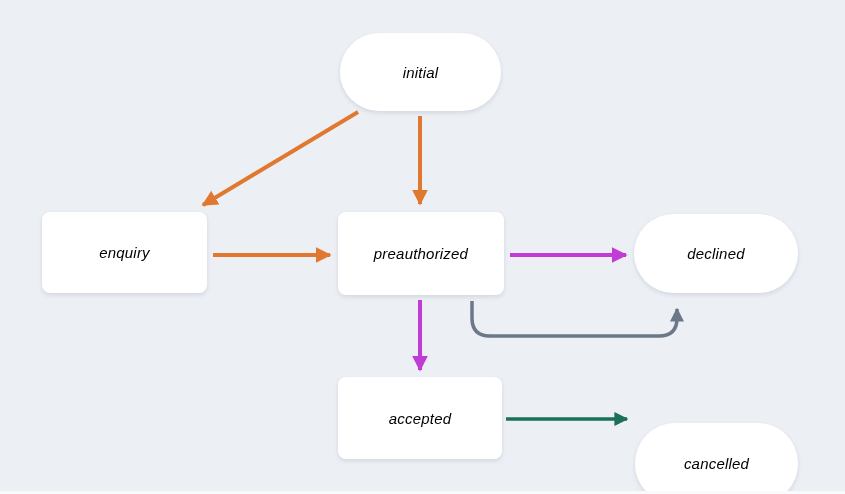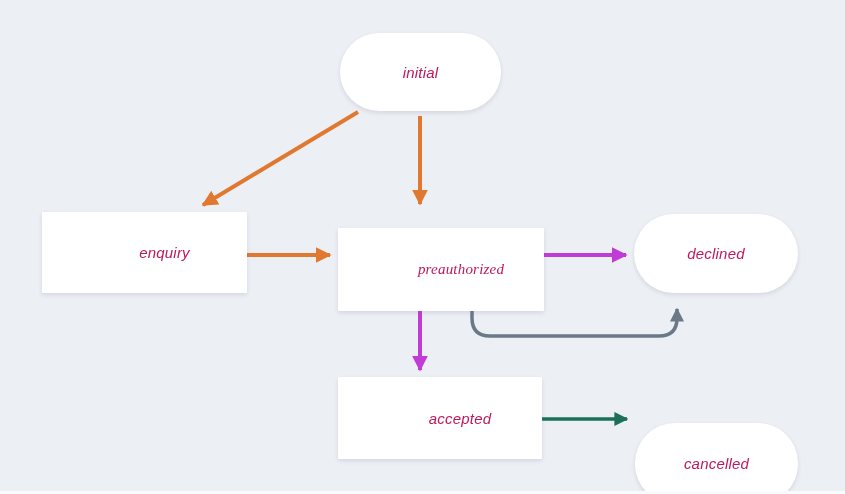--- a/index.html
+++ b/index.html
@@ -28,29 +28,29 @@
     background: #FFFFFF;
     display: flex;
     align-items: center;
     justify-content: center;
     box-shadow: 0 2px 4px rgba(100, 112, 135, 0.18);
   }
   .node .label {
     font-style: italic;
     font-size: 15px;
     font-weight: 500;
-    color: #be185d;
+    color: #000000;
     letter-spacing: 0.2px;
   }
-  .node.rect { border-radius: 1px; padding-left: 40px; }
+  .node.rect { border-radius: 8px; }
   .node.pill { border-radius: 40px; }
 
   #node-initial       { left: 340px; top: 33px;  width: 161px; height: 78px; }
   #node-enquiry       { left: 42px;  top: 212px; width: 165px; height: 81px; }
-  #node-preauthorized { left: 338px; top: 228px; width: 166px; height: 83px; font-family: Liberation Serif, serif; }
+  #node-preauthorized { left: 338px; top: 212px; width: 166px; height: 83px; }
   #node-declined      { left: 634px; top: 214px; width: 164px; height: 79px; }
   #node-accepted      { left: 338px; top: 377px; width: 164px; height: 82px; }
   #node-cancelled     { left: 635px; top: 379px; width: 163px; height: 81px; margin-top: 44px; }
 
   .bottom-strip {
     position: absolute;
     left: 0;
     bottom: 0;
     width: 845px;
     height: 3px;

